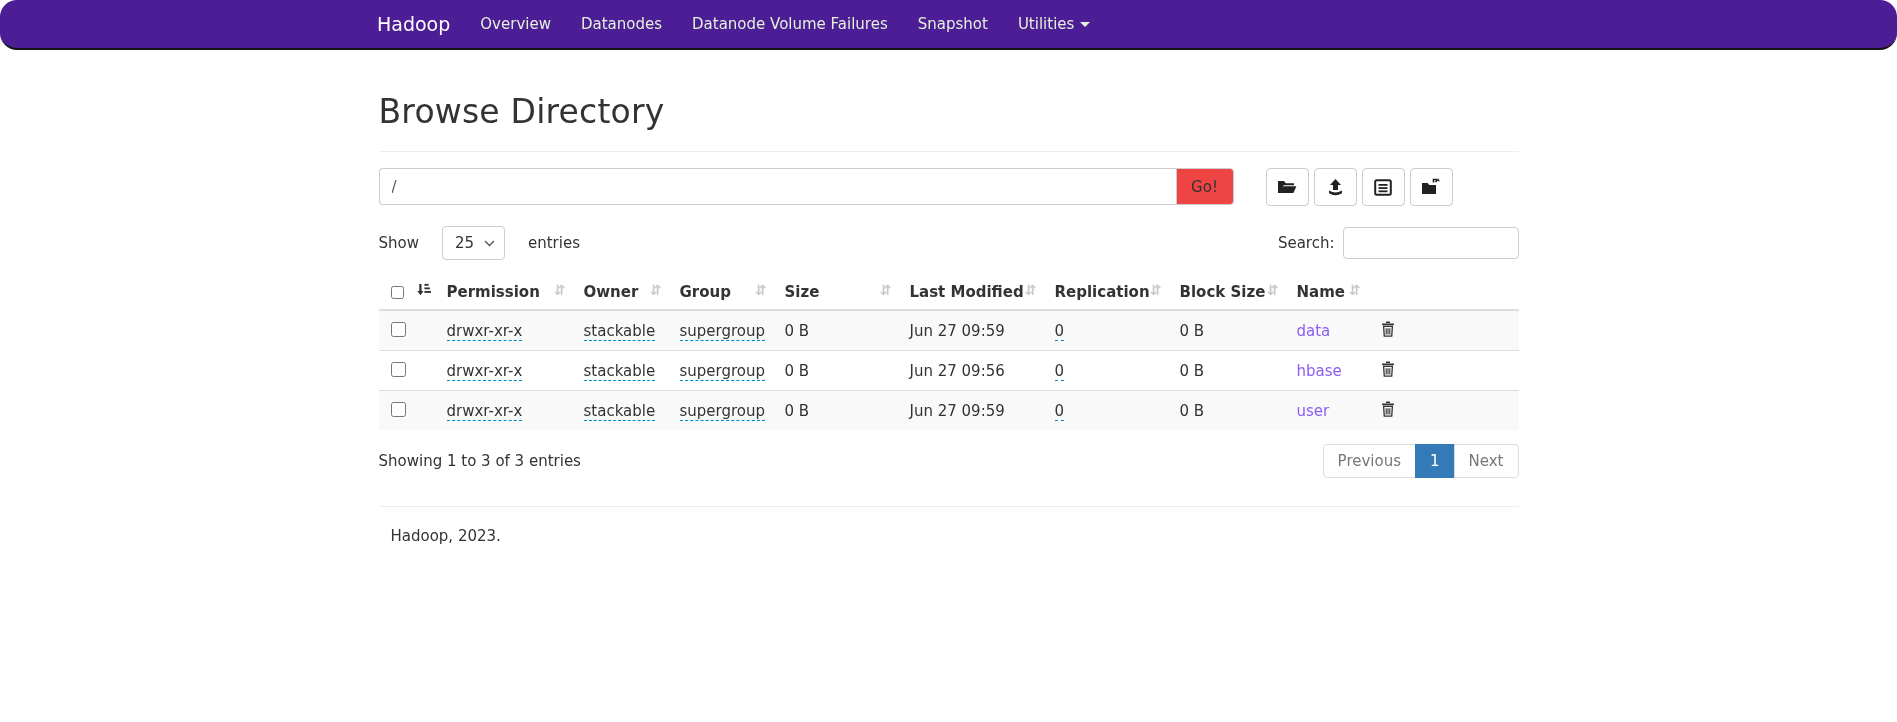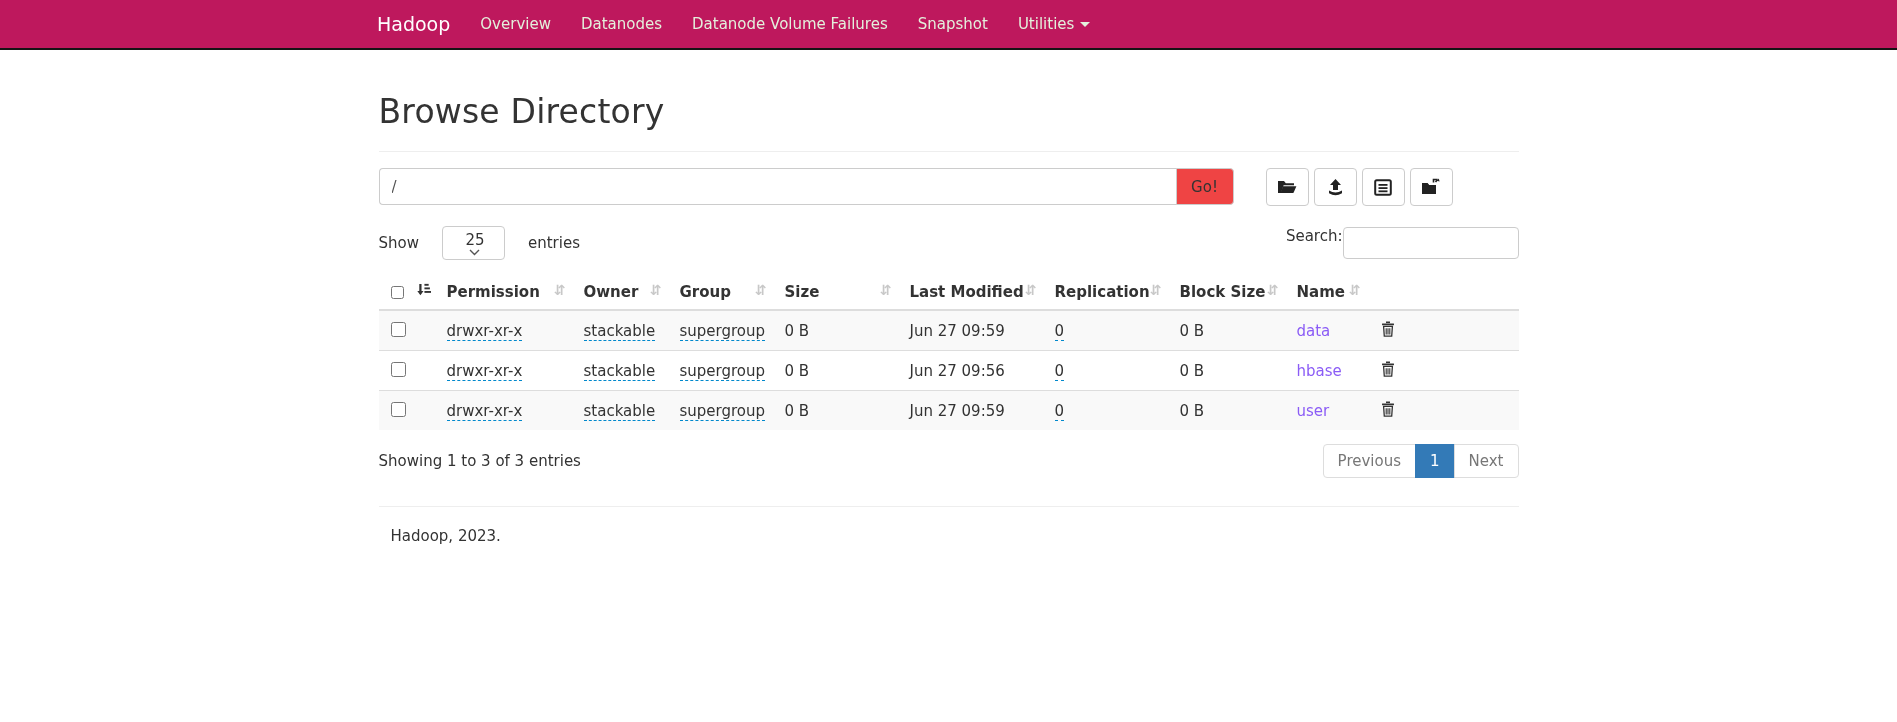--- a/index.html
+++ b/index.html
@@ -4,21 +4,21 @@
 <style>
   * { box-sizing: border-box; margin: 0; padding: 0; }
   html,body { background:#fff; }
   body {
     width: 1897px; height: 722px; overflow: hidden;
     font-family: "DejaVu Sans", "Liberation Sans", sans-serif;
     font-size: 15px; color: #333;
   }
   
   .navbar {
-    height: 50px; background: #be185d; border-bottom: 2px solid #141414;
+    height: 50px; background: #4c1d95; border-bottom: 2px solid #141414; border-radius: 17px;
   }
   .navbar-inner {
     width: 1155px; margin: 0 auto; height: 100%;
     display: flex; align-items: center;
   }
   .brand {
     color: #ffffff; font-size: 19px; text-decoration: none;
     padding: 0 15px 0 6px; cursor: pointer;
   }
   .nav-links { list-style: none; display: flex; height: 100%; }
@@ -57,24 +57,24 @@
   }
   .icon-btn svg { display: block; }
   
   .controls-row {
     display: flex; justify-content: space-between; align-items: center;
     margin: 18px 0 14px;
   }
   .show-group { display: flex; align-items: center; gap: 23px; }
   .page-size-select {
     width: 63px; height: 34px; border: 1px solid #ccc; border-radius: 4px;
-    display: inline-flex; align-items: center; justify-content: center;
-    padding: 0 9px 0 12px; cursor: pointer; color: #333; background:#fff;flex-direction:column;
-  }
-  .search-group { display: flex; }
+    display: inline-flex; align-items: center; justify-content: space-between;
+    padding: 0 9px 0 12px; cursor: pointer; color: #333; background:#fff;
+  }
+  .search-group { display: flex; align-items: center; gap: 8px; }
   .search-input {
     width: 176px; height: 32px; border: 1px solid #ccc; border-radius: 4px;
     padding: 4px 10px; font-size: 15px; font-family: inherit; outline: none;
   }
   
   table { width: 1140px; border-collapse: collapse; table-layout: fixed; }
   th, td { text-align: left; padding: 8px; font-size: 15px; }
   thead th {
     font-weight: bold; color: #333; border-bottom: 2px solid #ddd;
     position: relative; cursor: pointer;

